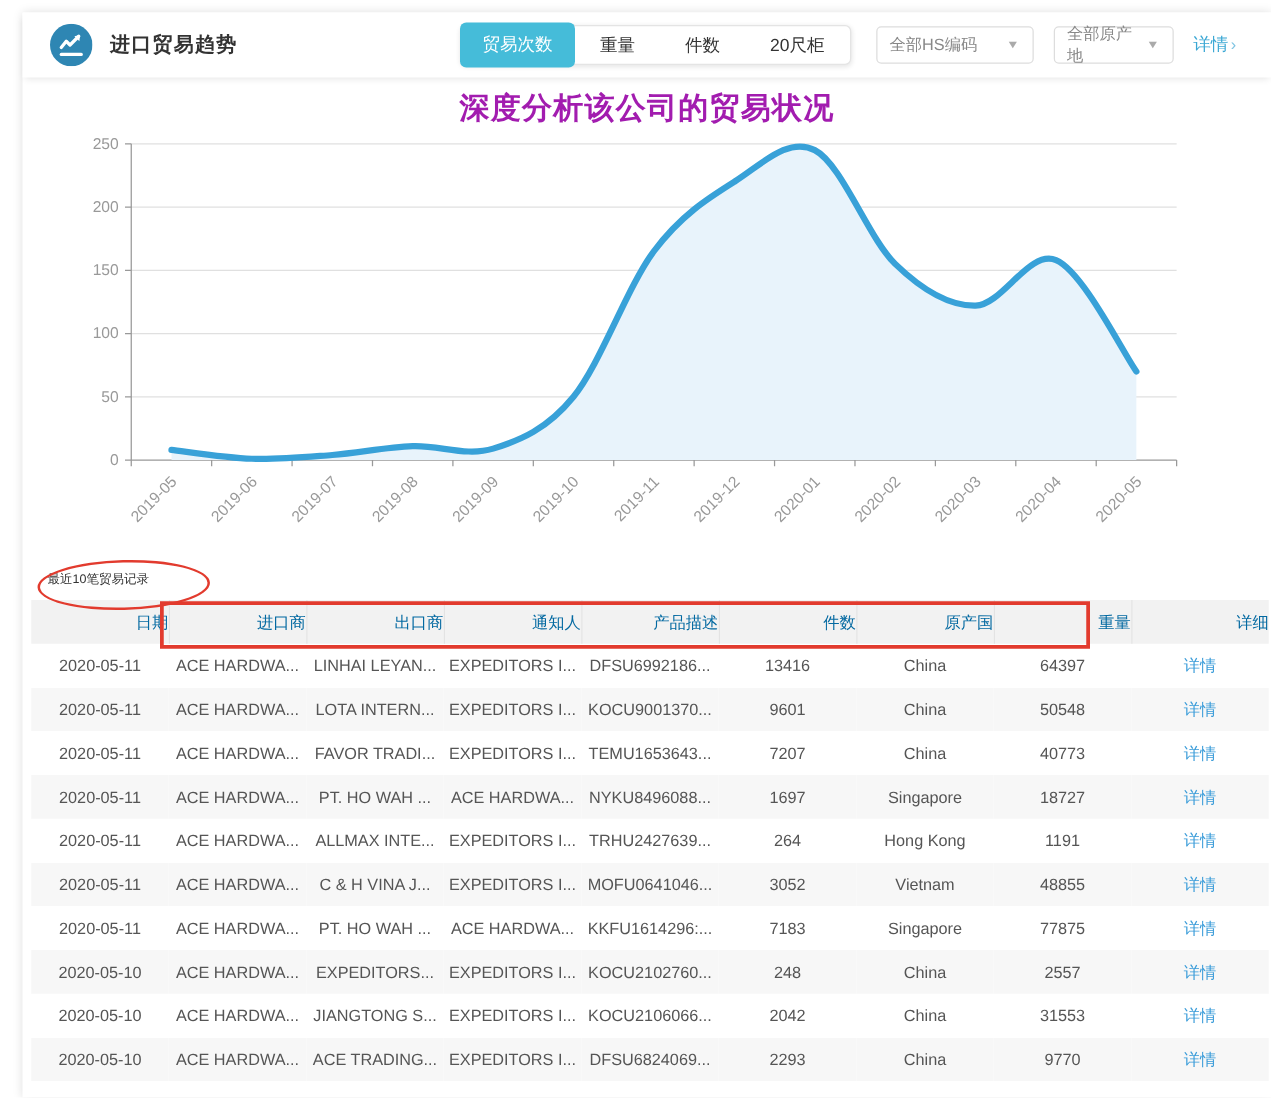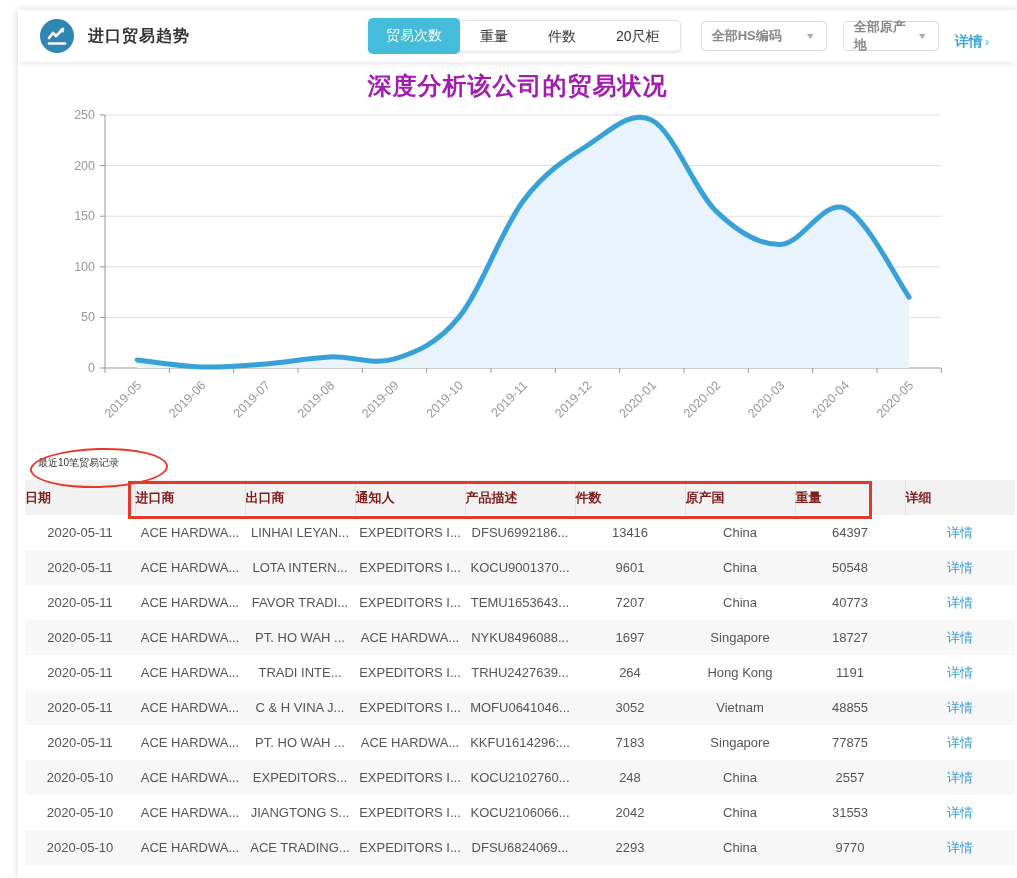--- a/index.html
+++ b/index.html
@@ -23,21 +23,21 @@
   .tabs {
     display:flex; align-items:center; border:1px solid #e4e4e4; border-radius:5px;
     background:#fff; box-shadow:0 1px 4px rgba(0,0,0,.10); height:32px; margin-left:28px;
   }
   .tab { padding:0 20px; font-size:14px; color:#333; line-height:30px; cursor:pointer; white-space:nowrap; }
   .tab.active {
     background:#45bcd9; color:#fff; border-radius:5px; height:36px; line-height:32px;
     padding:1px 18px; margin:-1px 0 -1px -1px;
   }
 
-  .filters { margin-left:auto; display:flex; align-items:flex-end; gap:16px; margin-right:28px;font-weight:bold; }
+  .filters { margin-left:auto; display:flex; align-items:center; gap:16px; margin-right:28px; }
   .select {
     display:flex; align-items:center; justify-content:space-between;
     border:1px solid #ddd; border-radius:4px; height:30px; padding:0 10px;
     font-size:13px; color:#888; background:#fff; cursor:pointer;
   }
   .select.hs { width:126px; }
   .select.origin { width:96px; }
   .chev { color:#aaa; font-size:11px; margin-left:8px; transform:scaleY(.8); }
   .hdr-detail { font-size:14px; color:#3aa7d4; text-decoration:none; white-space:nowrap; }
   .hdr-detail .arrow { font-size:13px; margin-left:2px; color:#7fc4e2; }
@@ -49,22 +49,22 @@
     font-size:24px; font-weight:bold; color:#a21caf; z-index:2; letter-spacing:1px;
   }
   #chart-svg { position:absolute; left:0; top:0; }
 
   
   .rec-sec { position:relative; }
   .rec-label { padding:16px 0 10px 20px; font-size:10px; color:#333; }
 
   table { width:990px; margin-left:7px; border-collapse:collapse; table-layout:fixed; }
   thead th {
-    background:#f2f2f2; height:35px; font-size:13px; color:#7f1d1d; font-weight:bold;
-    border-right:1px solid #e3e3e3; text-align:left;
+    background:#f2f2f2; height:35px; font-size:13px; color:#0369a1; font-weight:normal;
+    border-right:1px solid #e3e3e3; text-align:right;
   }
   thead th:last-child { border-right:none; }
   tbody td { height:35px; font-size:13px; color:#555; text-align:center;
     white-space:nowrap; overflow:hidden; }
   tbody tr:nth-child(even) { background:#f7f7f7; }
   td a { color:#3a9cd9; text-decoration:none; cursor:pointer; }
 
   
   .red-ellipse {
     position:absolute; left:12px; top:438px; width:138px; height:40px;
@@ -225,21 +225,21 @@
             <td>ACE HARDWA...</td>
             <td>NYKU8496088...</td>
             <td>1697</td>
             <td>Singapore</td>
             <td>18727</td>
             <td><a>详情</a></td>
           </tr>
           <tr>
             <td>2020-05-11</td>
             <td>ACE HARDWA...</td>
-            <td>TRADI INTE...</td>
+            <td>ALLMAX INTE...</td>
             <td>EXPEDITORS I...</td>
             <td>TRHU2427639...</td>
             <td>264</td>
             <td>Hong Kong</td>
             <td>1191</td>
             <td><a>详情</a></td>
           </tr>
           <tr>
             <td>2020-05-11</td>
             <td>ACE HARDWA...</td>

